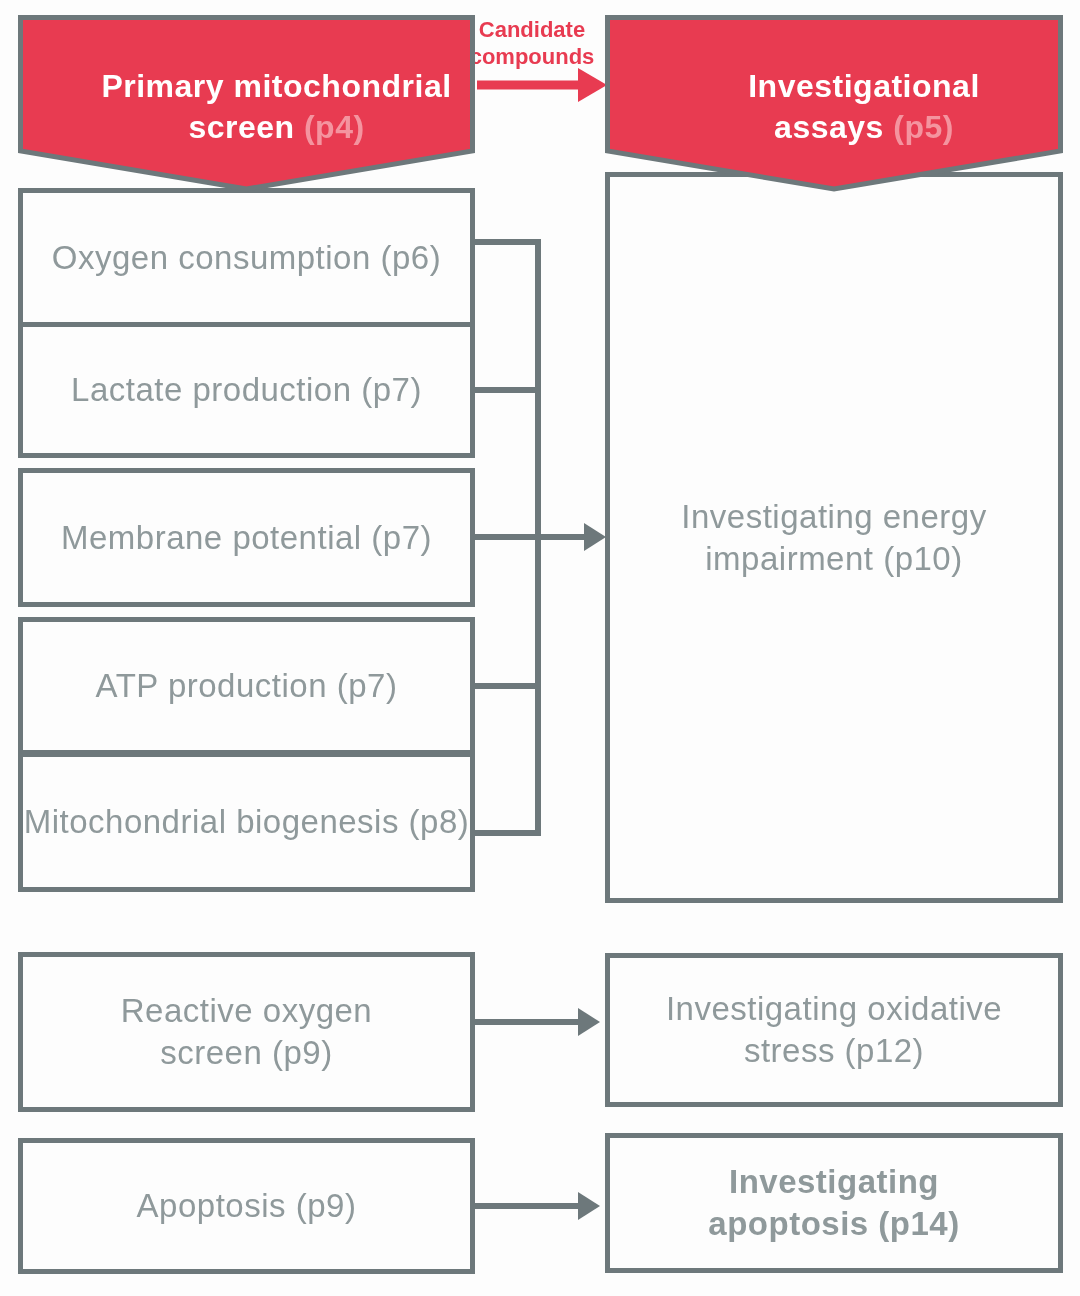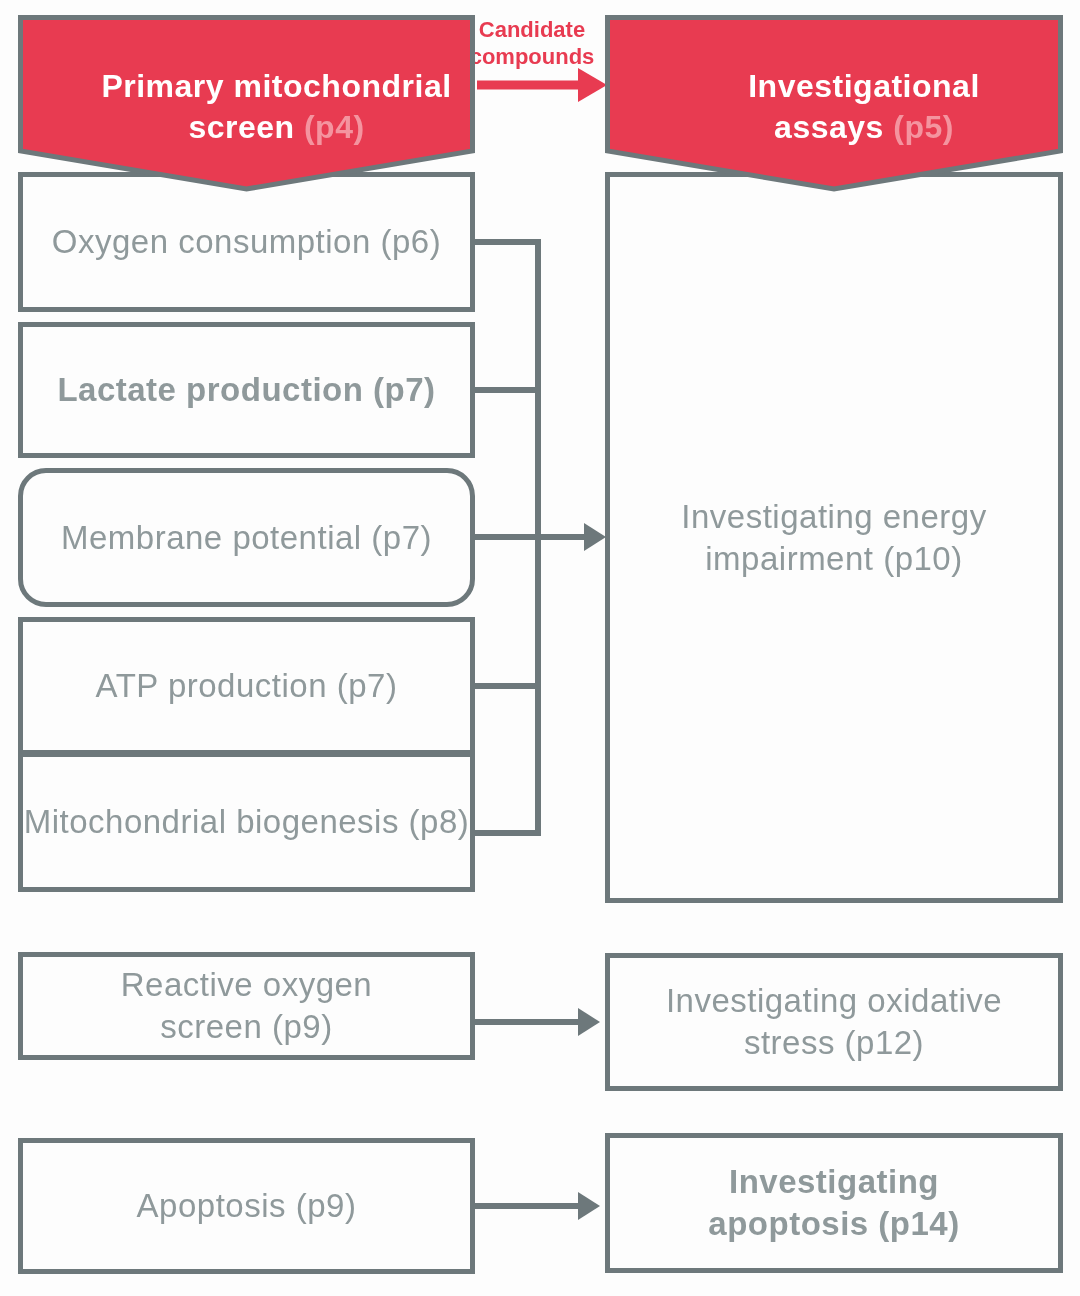--- a/index.html
+++ b/index.html
@@ -134,53 +134,53 @@
         <span class="page-ref">(p5)</span>
       </span>
     </div>
   </div>
 
   <div class="candidate-label">
     <span>Candidate</span><br>
     <span>compounds</span>
   </div>
 
-  <div class="node col-left" style="top:172px;height:140px;">
+  <div class="node col-left" style="top:188px;height:140px;">
     <span>Oxygen consumption (p6)</span>
   </div>
-  <div class="node col-left" style="top:322px;height:136px;font-weight:bold;">
+  <div class="node col-left" style="top:322px;height:136px;">
     <span>Lactate production (p7)</span>
   </div>
-  <div class="node col-left" style="top:468px;height:139px;border-radius:28px;">
+  <div class="node col-left" style="top:468px;height:139px;">
     <span>Membrane potential (p7)</span>
   </div>
   <div class="node col-left" style="top:617px;height:138px;">
     <span>ATP production (p7)</span>
   </div>
   <div class="node col-left" style="top:752px;height:140px;">
     <span>Mitochondrial biogenesis (p8)</span>
   </div>
 
-  <div class="node col-left" style="top:952px;height:108px;">
+  <div class="node col-left" style="top:952px;height:160px;">
     <span>
       <span>Reactive oxygen</span><br>
       <span>screen (p9)</span>
     </span>
   </div>
   <div class="node col-left" style="top:1138px;height:136px;">
     <span>Apoptosis (p9)</span>
   </div>
 
   <div class="node col-right" style="top:172px;height:731px;">
     <span>
       <span>Investigating energy</span><br>
       <span>impairment (p10)</span>
     </span>
   </div>
-  <div class="node col-right" style="top:953px;height:138px;">
+  <div class="node col-right" style="top:953px;height:154px;">
     <span>
       <span>Investigating oxidative</span><br>
       <span>stress (p12)</span>
     </span>
   </div>
   <div class="node col-right" style="top:1133px;height:140px;font-weight:bold;">
     <span>
       <span>Investigating</span><br>
       <span>apoptosis (p14)</span>
     </span>

